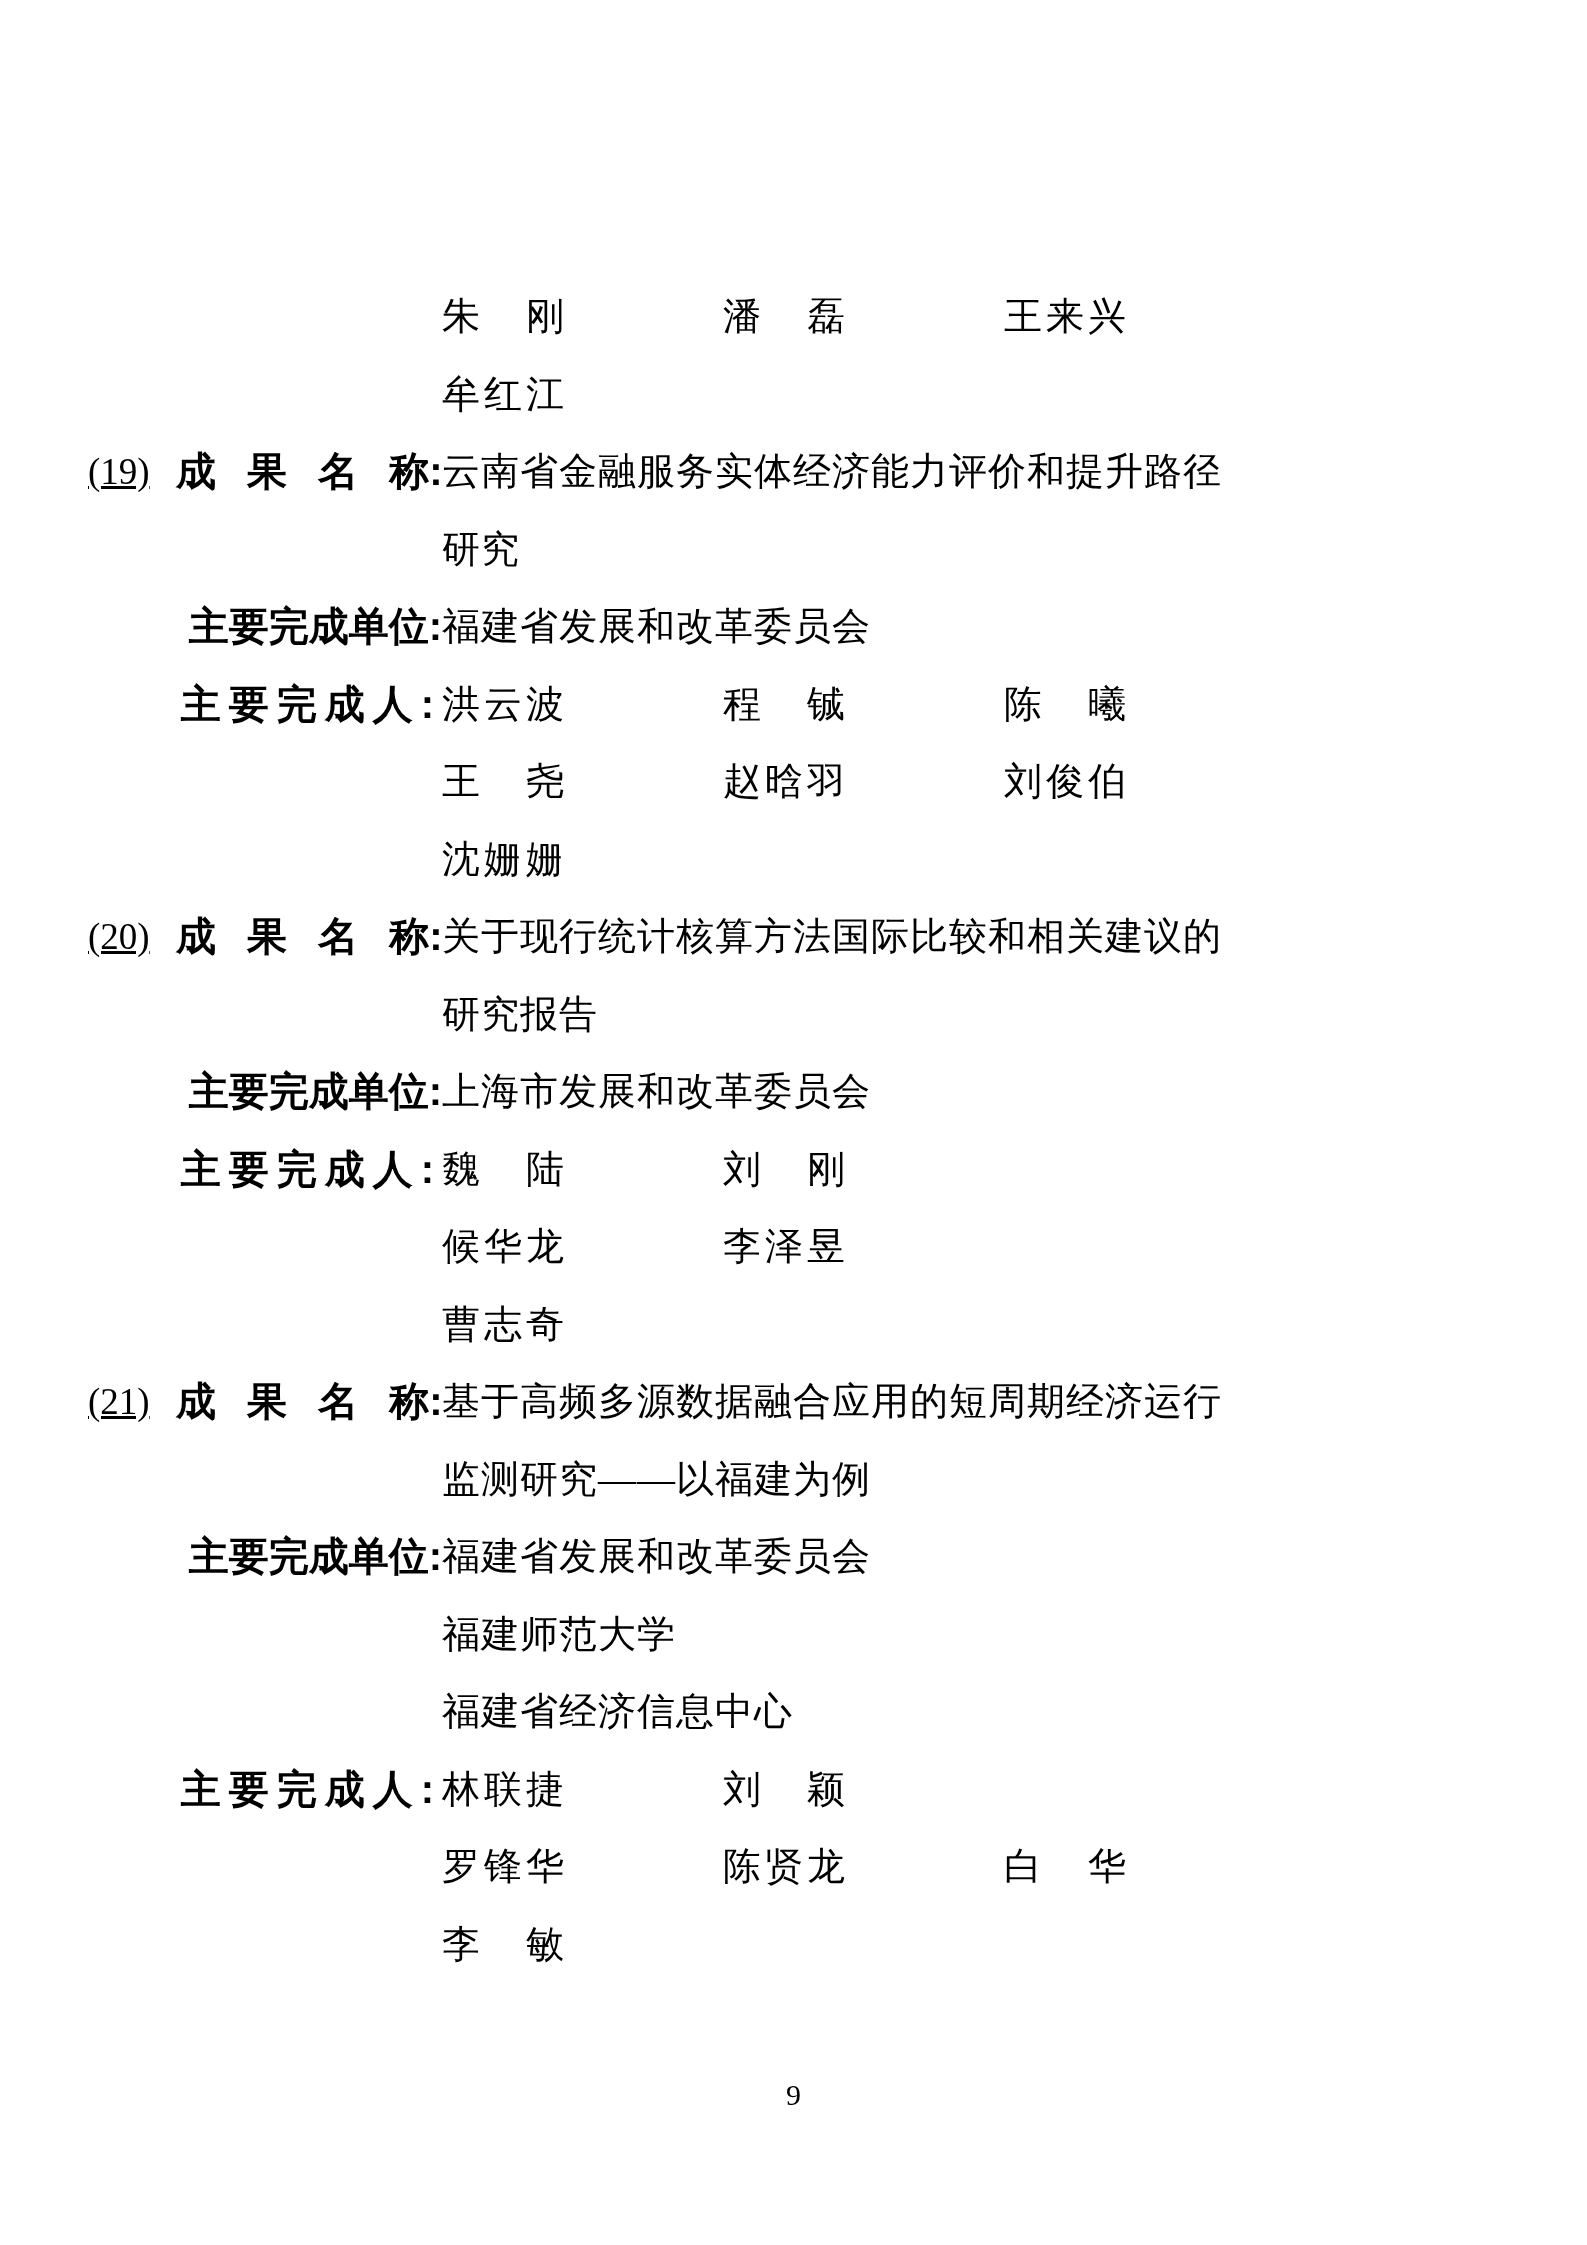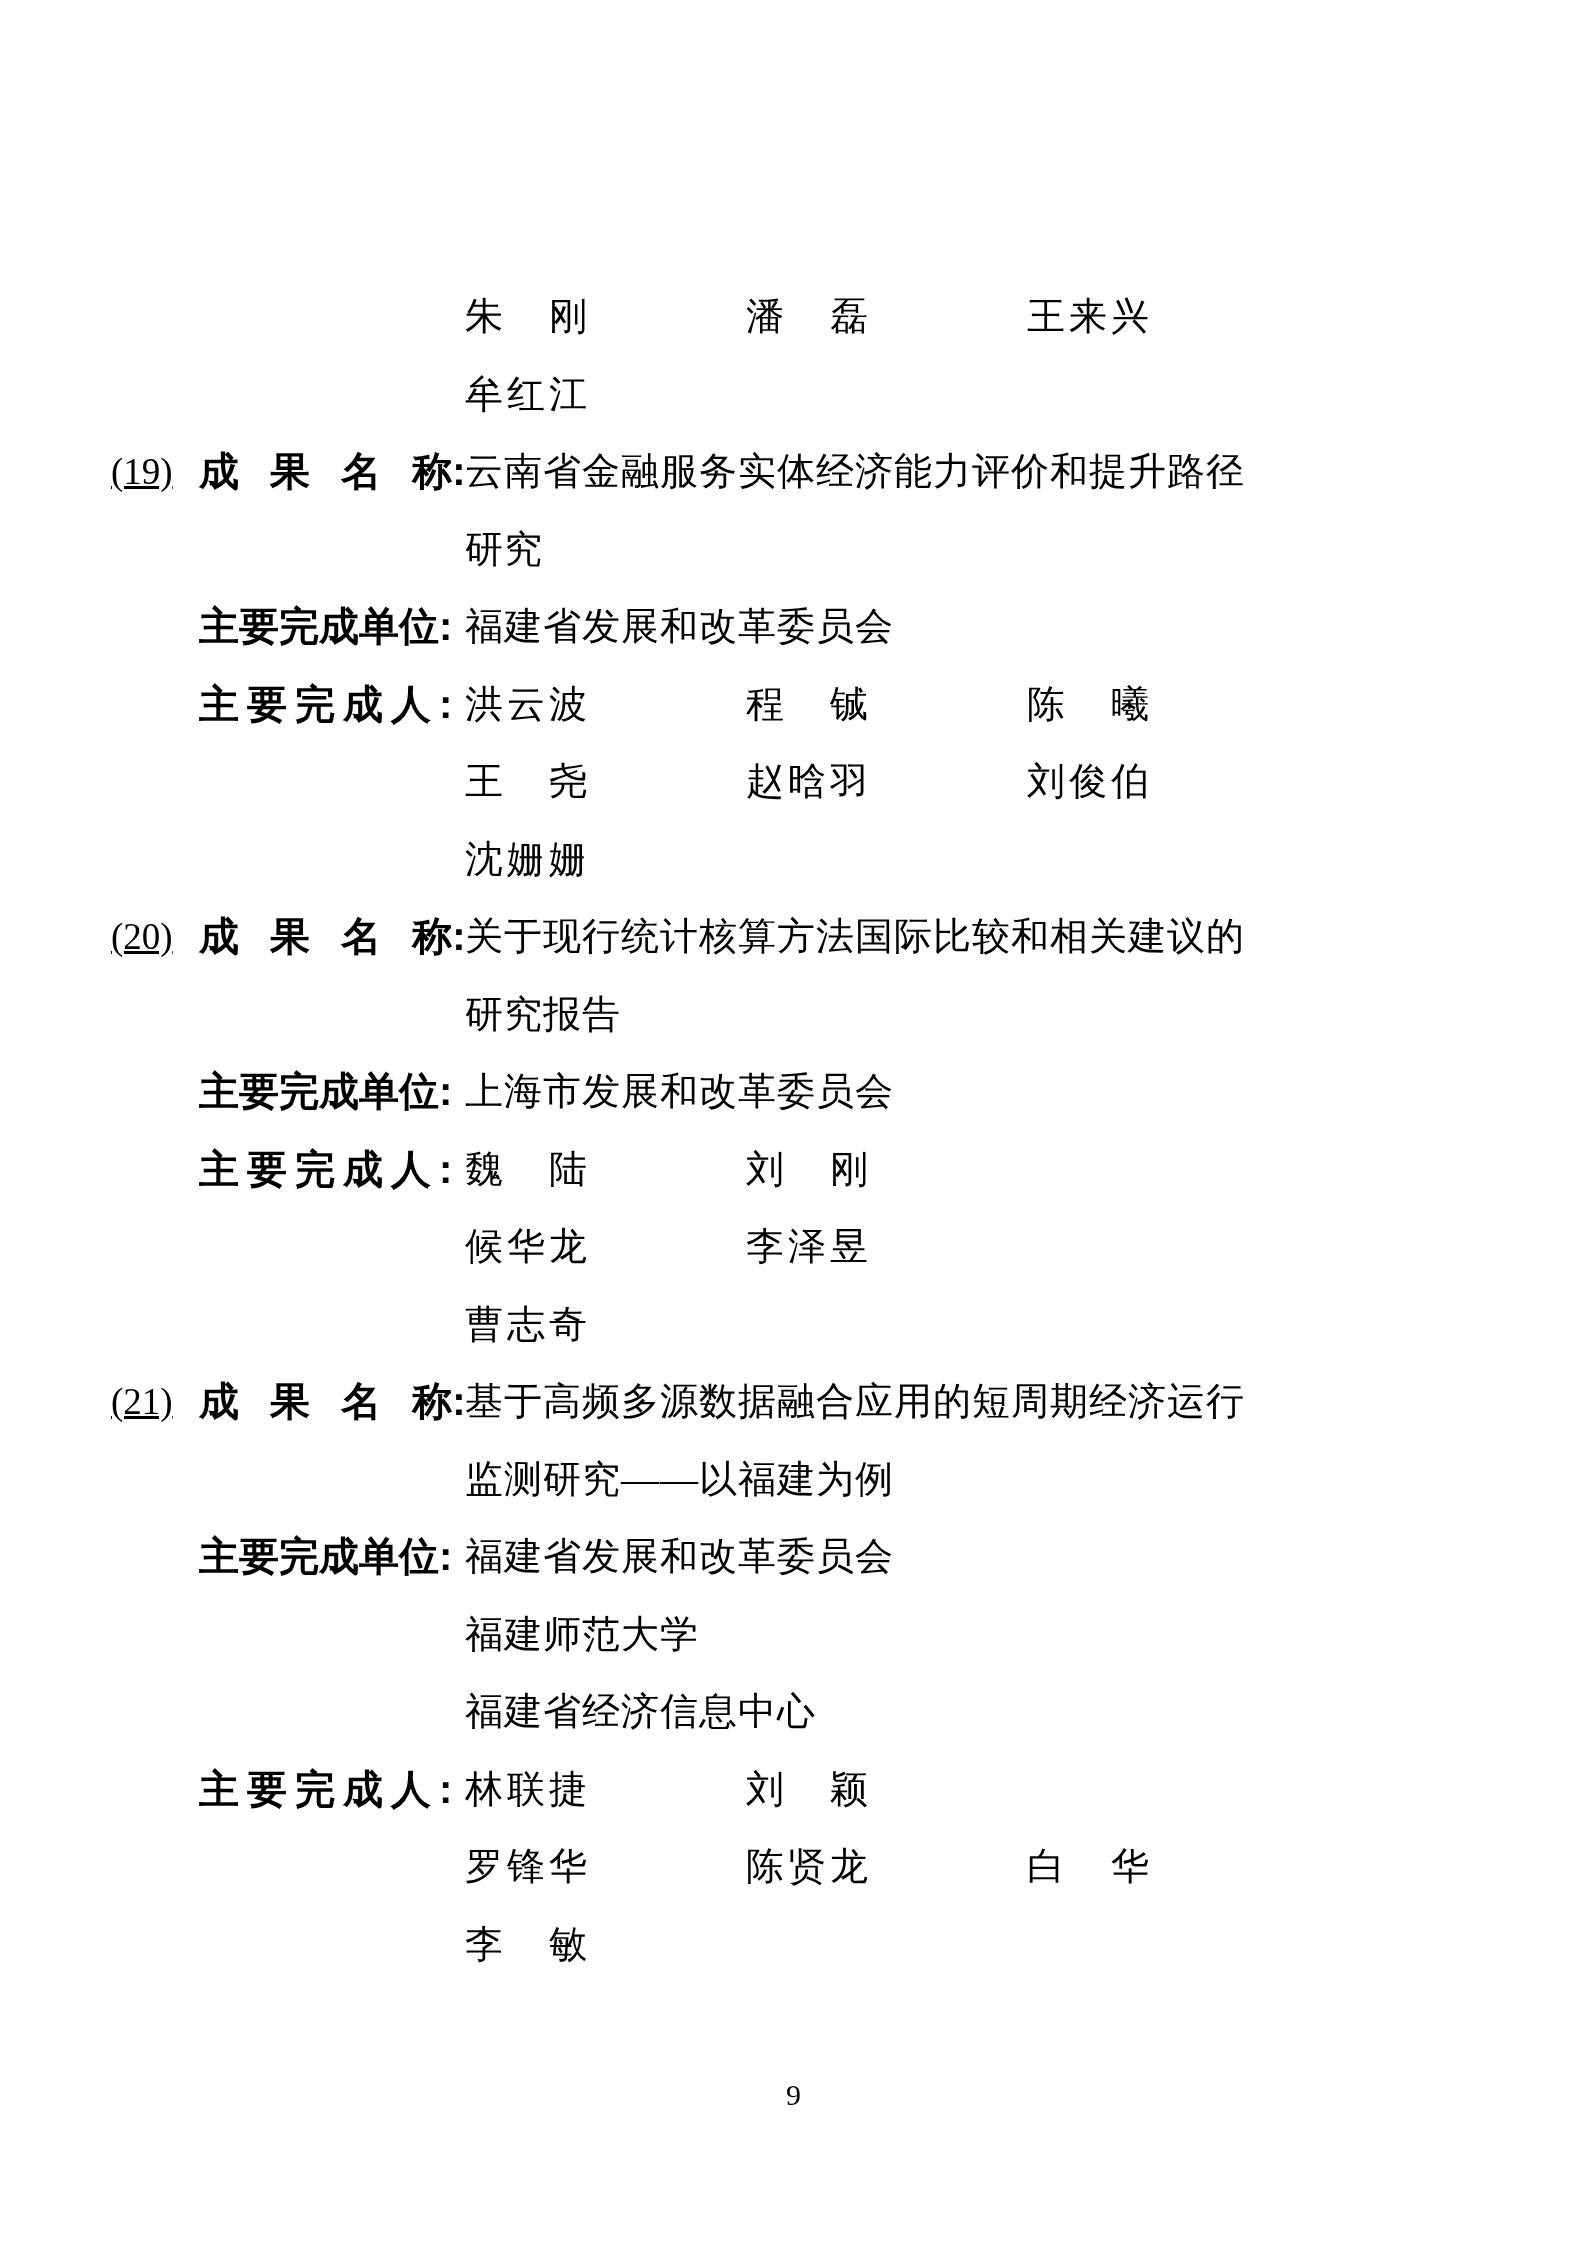--- a/index.html
+++ b/index.html
@@ -10,34 +10,35 @@
     overflow:hidden;
     font-family:"Liberation Serif","DejaVu Serif",serif;
     color:#000;
   }
   .doc{padding-top:278px;}
   .row{
     display:grid;
     grid-template-columns:88px 266px 1fr;
     height:77.5px;
     align-items:center;
-    padding-left:111px;
+    padding-left:88px;
   }
   .num{
     font-size:37px;
     font-family:"Liberation Serif","DejaVu Serif",serif;
     white-space:pre;
     text-decoration:underline;
   }
   .lbl{
     font-family:"Liberation Sans","DejaVu Sans",sans-serif;
     font-weight:bold;
     font-size:40px;
     white-space:pre;
     letter-spacing:0px;
+    text-align:right;
   }
   .lbl.spread4{word-spacing:20px;}
   .lbl.spread5{letter-spacing:8px;}
   .content{
     font-size:38px;
     letter-spacing:1px;
     white-space:pre;
   }
   .names{display:flex;}
   .name{

